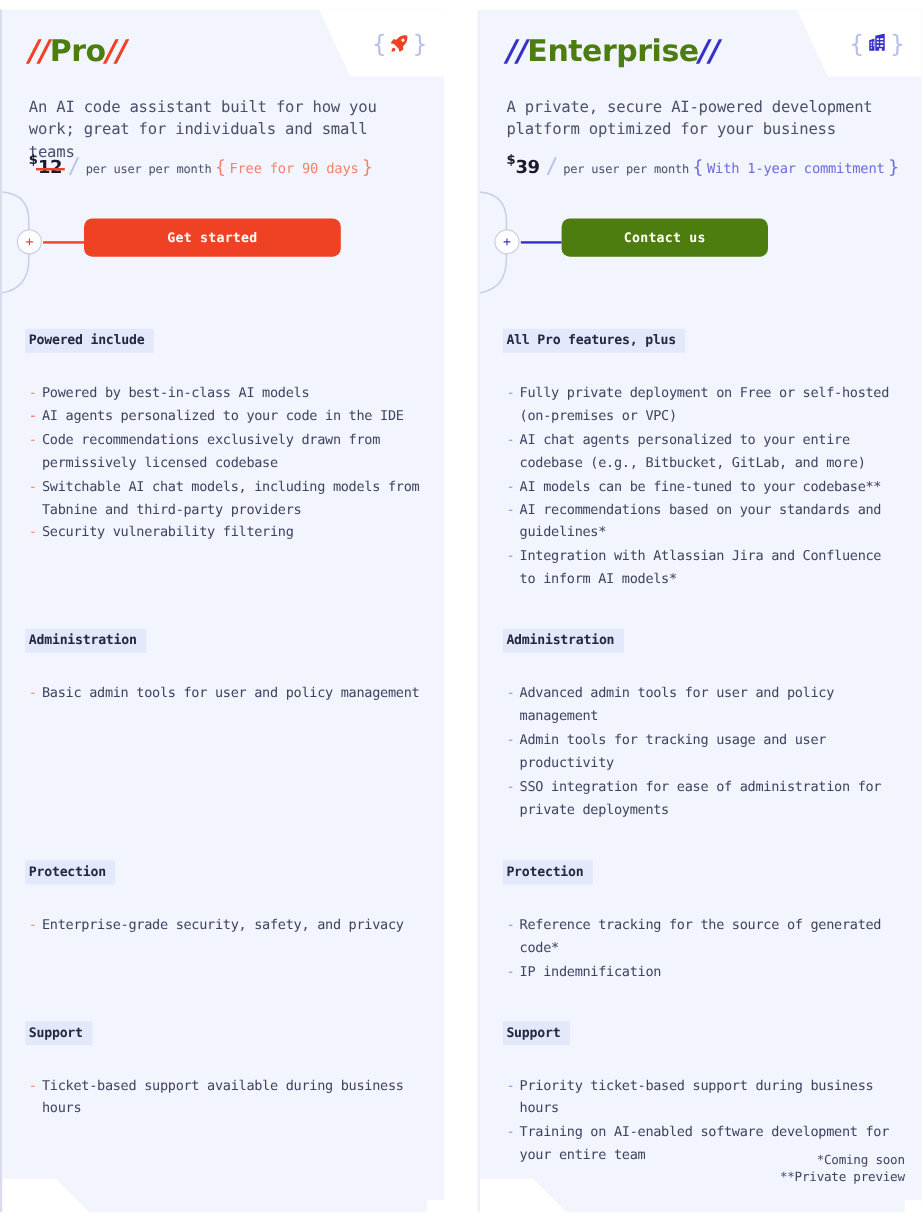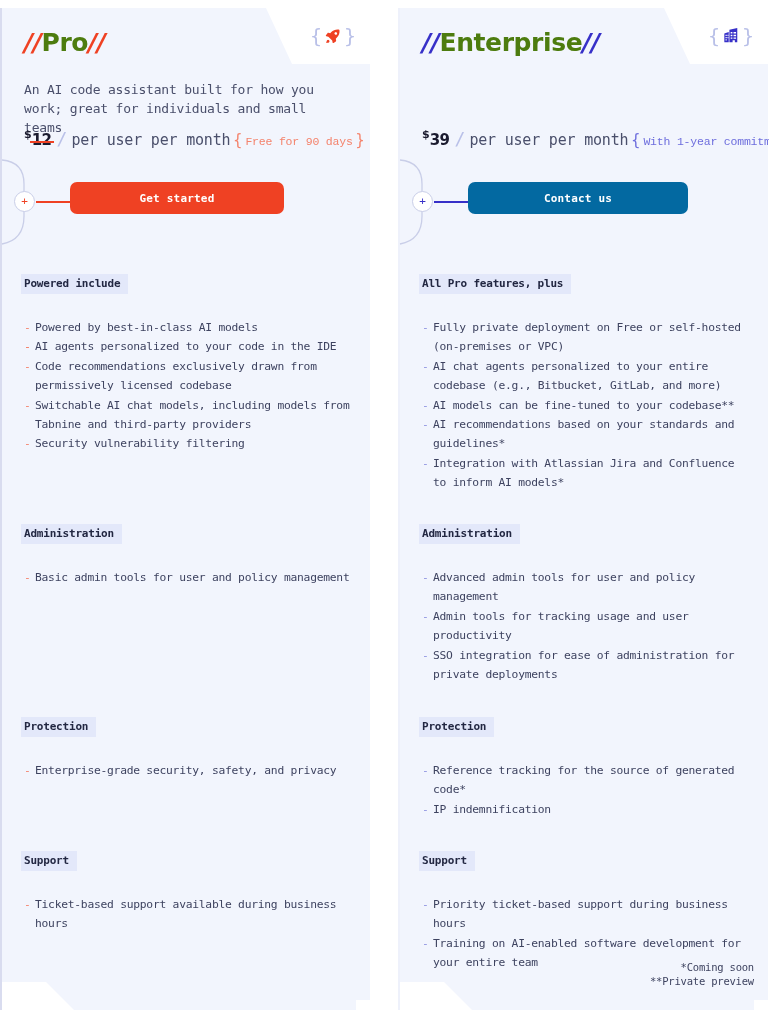--- a/index.html
+++ b/index.html
@@ -141,32 +141,32 @@
     height: 2px;
     background: #ef4123;
   }
   .slash-sep {
     font-size: 18px;
     color: #b9c0e8;
     margin: 0 4px 0 5px;
     font-weight: 300;
   }
   .per {
-    font-size: 15px;
+    font-size: 10px;
     color: #4a4f6b;
     letter-spacing: -0.2px;
   }
   .note-brace {
     font-size: 15px;
     font-weight: 300;
     margin: 0 3px;
   }
   .pro .note-brace, .pro .note-text { color: #f4836c; }
   .enterprise .note-brace, .enterprise .note-text { color: #6d6ddd; }
-  .note-text { font-size: 11.5px; letter-spacing: -0.2px; font-family: Liberation Mono, monospace; }
+  .note-text { font-size: 11.5px; letter-spacing: -0.2px; }
 
   
   .connector { position: absolute; left: -2px; top: 150px; width: 120px; height: 100px; }
   .plus-circle {
     position: absolute;
     left: 14px; top: 33px;
     width: 21px; height: 21px;
     border-radius: 50%;
     background: #ffffff;
     border: 1px solid #c9cee8;
@@ -192,21 +192,21 @@
     border-radius: 7px;
     border: none;
     color: #ffffff;
     font-family: "DejaVu Sans Mono", "Liberation Mono", monospace;
     font-size: 11px;
     font-weight: bold;
     letter-spacing: 0.2px;
     cursor: pointer;
   }
   .pro .cta        { background: #ef4123; }
-  .enterprise .cta { background: #0369a1; width: 220px; }
+  .enterprise .cta { background: #4d7c0f; width: 172px; }
 
   
   .section { position: absolute; left: 22px; width: 330px; }
   .sec-title {
     display: inline-block;
     background: #e3e8fa;
     color: #222742;
     font-size: 11px;
     font-weight: bold;
     padding: 3px 8px 4px 3px;
@@ -343,20 +343,21 @@
       <span class="brace">{</span>
       <span>
         <svg width="16" height="16" viewBox="0 0 24 24" fill="#3730c8">
           <path d="M2 8.2 8.6 6v15.4H2V8.2zm1.8 2.1v1.7h1.8v-1.7H3.8zm3 0v1.7h1.2v-1.7H6.8zm-3 3.3v1.7h1.8v-1.7H3.8zm3 0v1.7h1.2v-1.7H6.8zm-3 3.4v1.7h1.8v-1.7H3.8z"></path>
           <path d="M9.6 2.6 21.4 0v21.4H9.6V2.6zm1.9 3.3v2.2h2.6V5.9h-2.6zm4.3 0v2.2h3.8V5.9h-3.8zm-4.3 4.1v2.2h2.6V10h-2.6zm4.3 0v2.2h3.8V10h-3.8zm-4.3 4.1v2.2h2.6v-2.2h-2.6zm4.3 0v2.2h3.8v-2.2h-3.8zm-1.4 4.3v3h3.4v-3h-3.4z"></path>
         </svg>
       </span>
       <span class="brace">}</span>
     </div>
 
+    <div class="plan-desc">A private, secure AI-powered development platform optimized for your business</div>
 
     <div class="price-row">
       <span class="cur">$</span>
       <span class="amount">39</span>
       <span class="slash-sep">/</span>
       <span class="per">per user per month</span>
       <span class="note-brace">{</span>
       <span class="note-text">With 1-year commitment</span>
       <span class="note-brace">}</span>
     </div>

